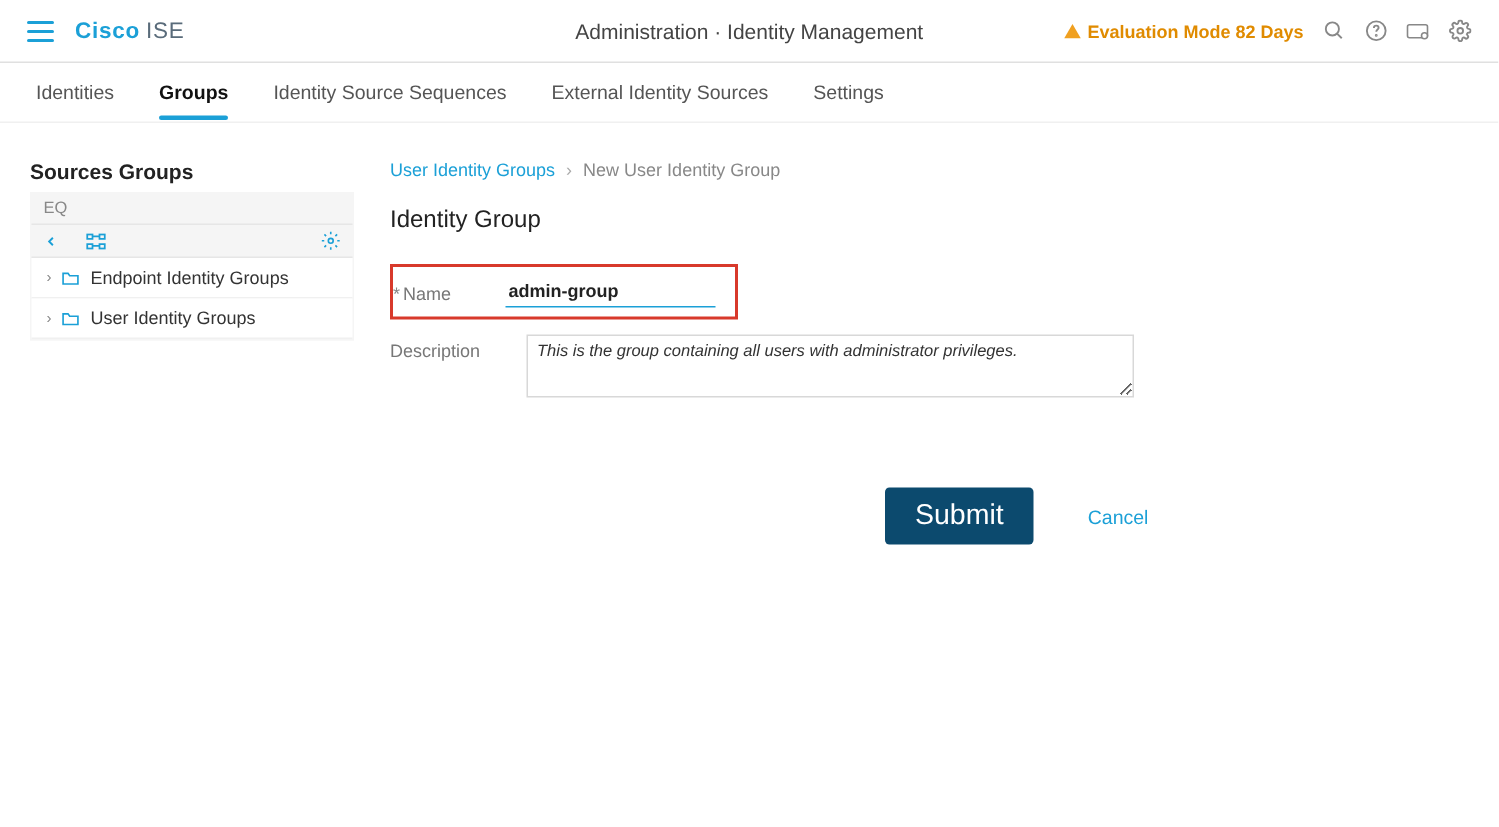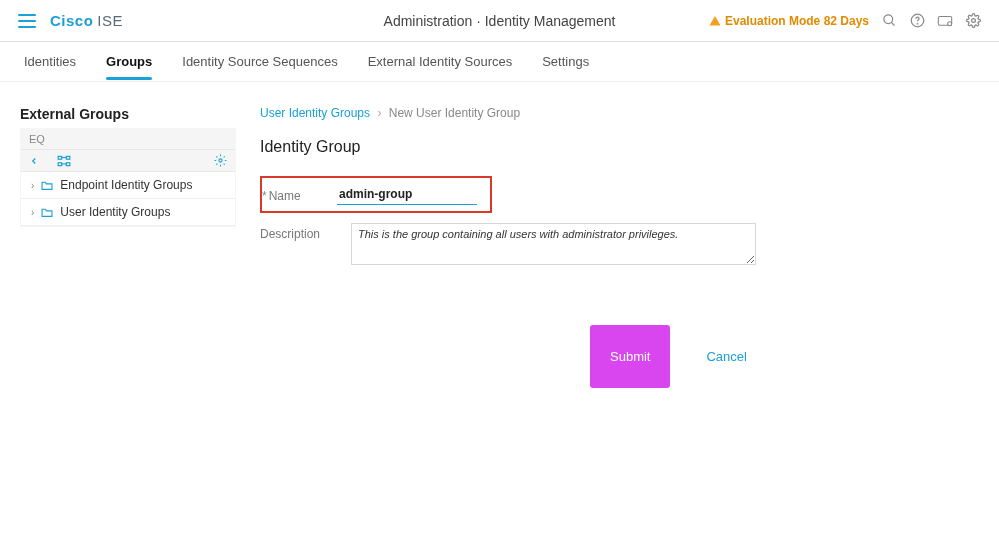--- a/index.html
+++ b/index.html
@@ -36,21 +36,21 @@
 .breadcrumb .sep { color:#aaa; margin:0 4px; }
 .page-h { font-size:16px; color:#222; font-weight:400; margin-bottom:20px; }
 .form-row { display:flex; align-items:flex-start; gap:16px; margin-bottom:14px; }
 .form-label { width:75px; font-size:12px; color:#777; padding-top:4px; }
 .form-label .req { color:#888; margin-right:2px; }
 .name-wrap { display:flex; align-items:center; border:2px solid #d8392b; padding:6px 6px 6px 0; width:232px; }
 .name-input { border:none; border-bottom:1.5px solid #1ba0d7; font-size:12px; font-weight:700; padding:3px 2px; outline:none; width:140px; color:#222; background:transparent; }
 .name-wrap .form-label{ padding-top:2px; }
 .desc-input { border:1px solid #d8d8d8; width:405px; height:42px; font-size:11px; padding:4px 6px; resize:both; font-family:inherit; color:#333;font-style:italic; }
 .actions { display:flex; gap:36px; margin-top:60px; margin-left:330px; align-items:center; }
-.btn-submit { background:#d946ef; color:#fff; border:none; padding:24px 20px; font-size:13px; border-radius:3px; cursor:pointer; }
+.btn-submit { background:#0c4a6e; color:#fff; border:none; padding:8px 20px; font-size:19px; border-radius:3px; cursor:pointer; }
 .btn-cancel { background:none; border:none; color:#1ba0d7; font-size:13px; cursor:pointer; }
 svg { display:block; }
 </style>
 </head>
 <body>
 
 <div class="topbar">
   <div class="hamburger">
       <span></span>
       <span></span>
@@ -100,21 +100,21 @@
 <div class="tabs">
   <div class="tab">Identities</div>
   <div class="tab active">Groups</div>
   <div class="tab">Identity Source Sequences</div>
   <div class="tab">External Identity Sources</div>
   <div class="tab">Settings</div>
 </div>
 
 <div class="content">
   <div class="sidebar">
-    <div class="sidebar-title">External Groups</div>
+    <div class="sidebar-title">Sources Groups</div>
     <div class="sidebar-box">
       <div class="search-row">
         <span>EQ</span>
       </div>
       <div class="tool-row">
         <div class="tool-left">
           <span>
             <svg width="10" height="10" viewBox="0 0 24 24" fill="none" stroke="#1ba0d7" stroke-width="3">
                 <polyline points="15 18 9 12 15 6"></polyline>
               </svg>

